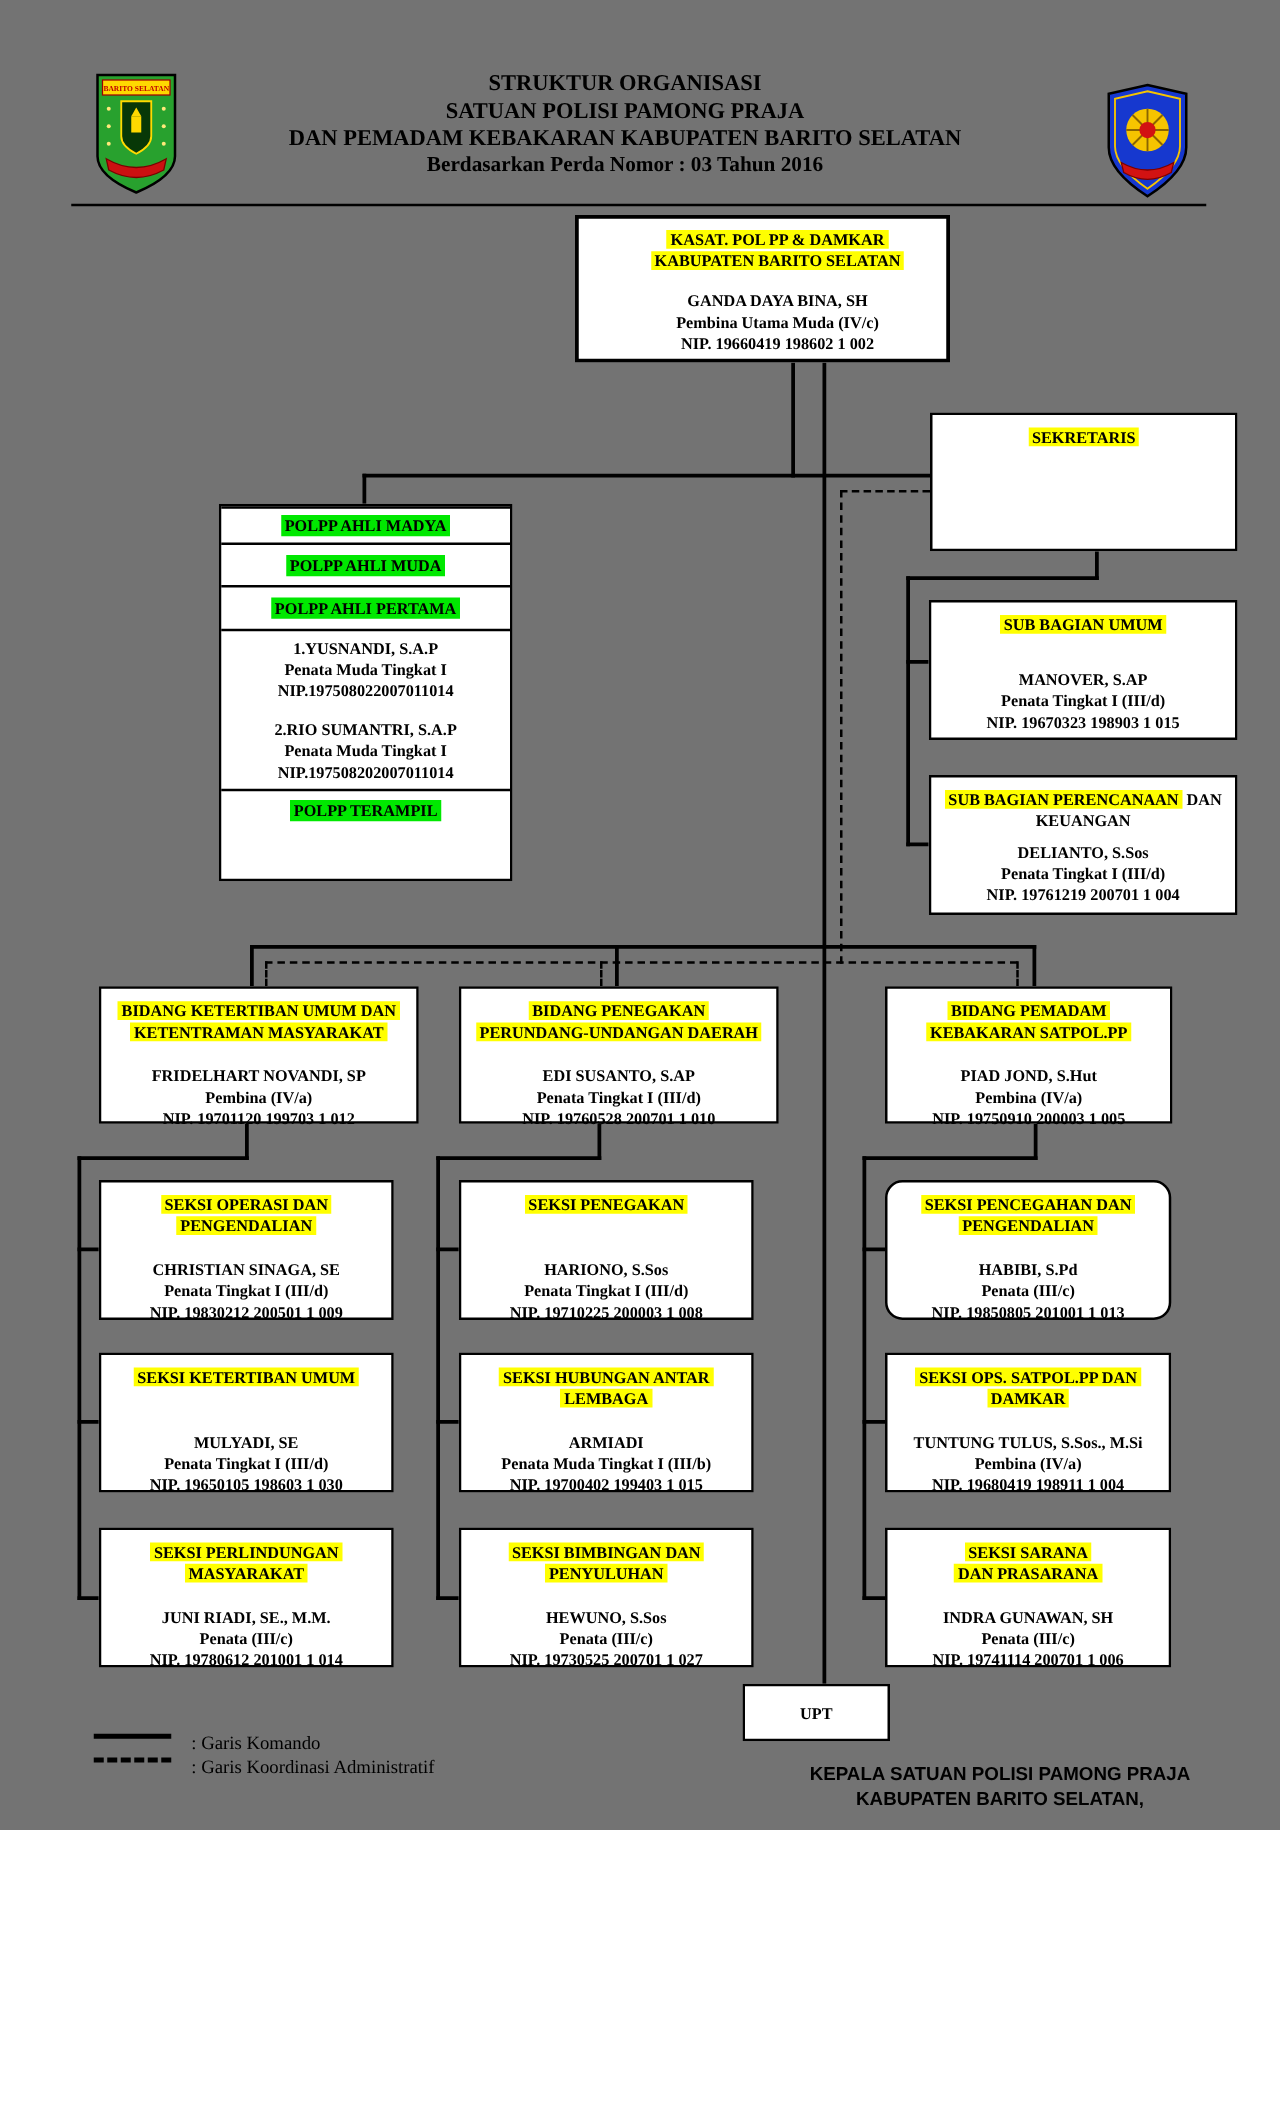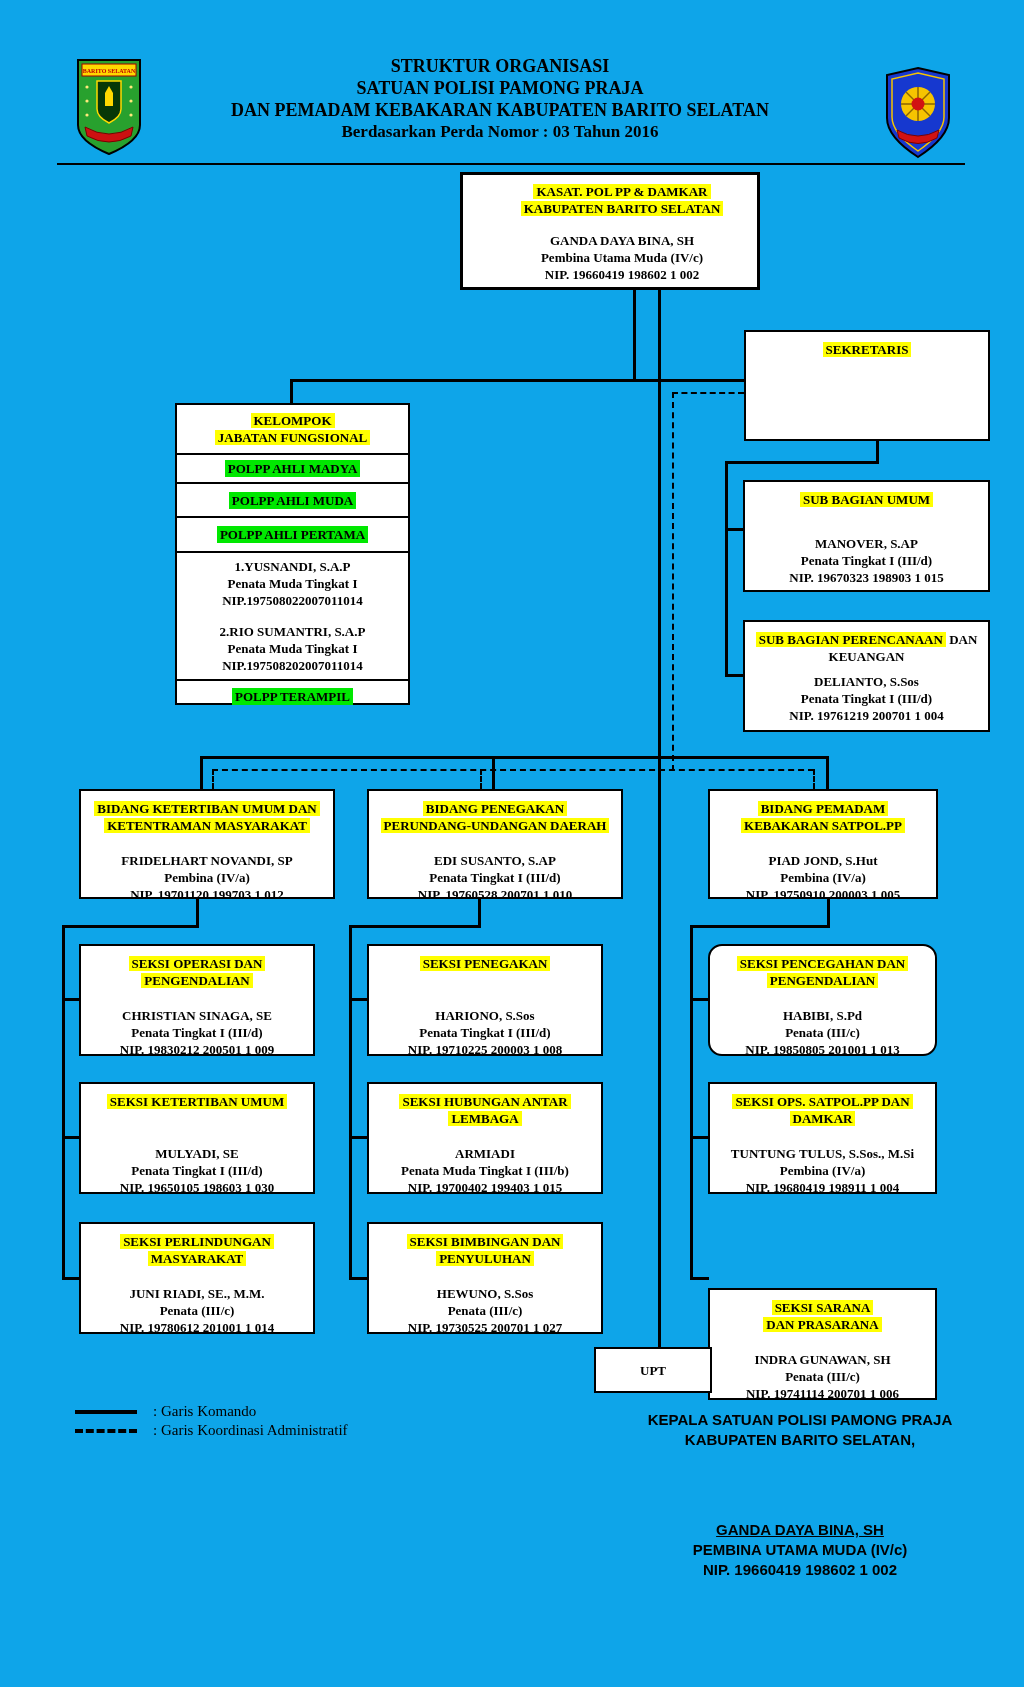--- a/index.html
+++ b/index.html
@@ -1,16 +1,16 @@
 <!DOCTYPE html>
 <html><head>
 <meta charset="utf-8">
 <style>
   html,body{margin:0;padding:0;background:#fff;}
-  #stage{position:relative;width:1024px;height:1687px;background:#0ea5e9;overflow:hidden;
+  #stage{position:relative;width:1024px;height:1464px;background:#737373;overflow:hidden;
          font-family:"Liberation Serif","DejaVu Serif",serif;color:#000;}
   
   .title-block{position:absolute;left:150px;top:55px;width:700px;text-align:center;font-weight:bold;}
   .title-block .t1{font-size:18px;line-height:22px;}
   .title-block .t4{font-size:17px;line-height:22px;}
   .hr-line{position:absolute;left:57px;top:163px;width:908px;height:2px;background:#000;}
   .logo{position:absolute;}
   
   .ln{position:absolute;background:#000;}
   .dh{position:absolute;height:0;border-top:2px dashed #000;}
@@ -21,21 +21,21 @@
   .box.thick{border-width:3px;}
   .titles{padding-top:9px;height:40px;}
   .titles.one{padding-top:9px;height:40px;}
   .person{margin-top:12px;}
   .hl{background:#ffff00;padding:0 3px;}
   .ghl{background:#00e800;padding:0 3px;}
   
   .krow{border-top:2px solid #000;display:flex;align-items:center;justify-content:center;flex-direction:column;}
   .krow.first{border-top:none;}
   
-  .legend-row{position:absolute;display:flex;align-items:center;font-size:15px;font-weight:normal;margin-top:16px;}
+  .legend-row{position:absolute;display:flex;font-size:15px;font-weight:normal;}
   .leg-solid{width:62px;height:4px;background:#000;margin-right:16px;}
   .leg-dash{width:62px;height:0;border-top:4px dashed #000;margin-right:16px;}
   
   .sig{position:absolute;left:600px;top:1410px;width:400px;text-align:center;
        font-family:"Liberation Sans","DejaVu Sans",sans-serif;font-weight:bold;font-size:15px;line-height:20px;}
   .sig .name{margin-top:70px;text-decoration:underline;}
 </style>
 </head>
 <body>
 
@@ -139,24 +139,20 @@
     </div>
   </div>
 
   <div class="box" style="left:744px;top:330px;width:246px;height:111px;">
     <div class="titles one">
       <span class="hl">SEKRETARIS</span>
     </div>
   </div>
 
   <div class="box" style="left:175px;top:403px;width:235px;height:302px;">
-    <div class="krow first" style="height:48px;">
-      <div><span class="hl">KELOMPOK</span></div>
-      <div><span class="hl">JABATAN FUNGSIONAL</span></div>
-    </div>
     <div class="krow" style="height:27px;">
       <span class="ghl">POLPP AHLI MADYA</span>
     </div>
     <div class="krow" style="height:32px;">
       <span class="ghl">POLPP AHLI MUDA</span>
     </div>
     <div class="krow" style="height:33px;">
       <span class="ghl">POLPP AHLI PERTAMA</span>
     </div>
     <div class="krow" style="height:126px;justify-content:center;">
@@ -321,21 +317,21 @@
       <div><span class="hl">SEKSI BIMBINGAN DAN</span></div>
       <div><span class="hl">PENYULUHAN</span></div>
     </div>
     <div class="person">
       <div>HEWUNO, S.Sos</div>
       <div>Penata (III/c)</div>
       <div>NIP. 19730525 200701 1 027</div>
     </div>
   </div>
 
-  <div class="box" style="left:708px;top:1288px;width:229px;height:112px;">
+  <div class="box" style="left:708px;top:1222px;width:229px;height:112px;">
     <div class="titles">
       <div><span class="hl">SEKSI SARANA</span></div>
       <div><span class="hl">DAN PRASARANA</span></div>
     </div>
     <div class="person">
       <div>INDRA GUNAWAN, SH</div>
       <div>Penata (III/c)</div>
       <div>NIP. 19741114 200701 1 006</div>
     </div>
   </div>

